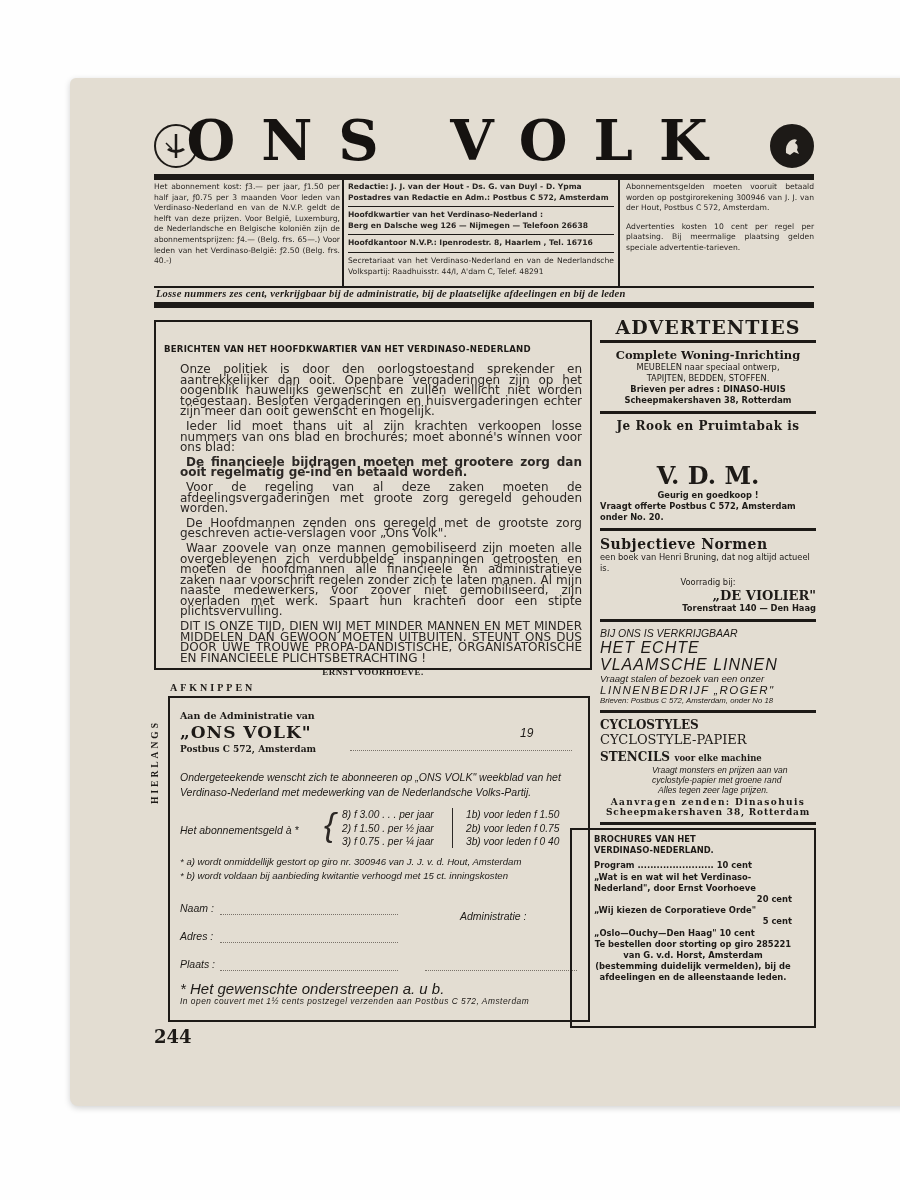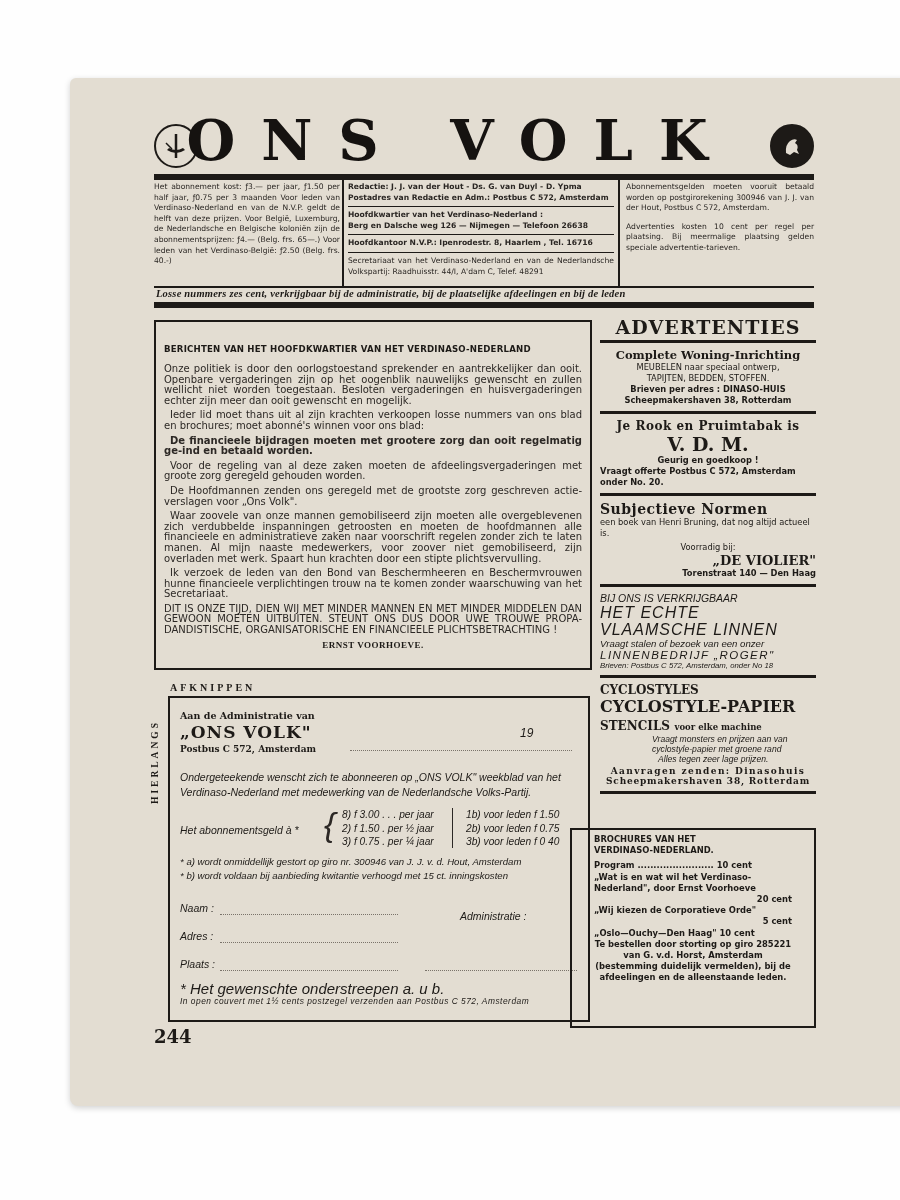--- a/index.html
+++ b/index.html
@@ -10,21 +10,21 @@
   .emblem{width:40px;height:40px;border:2px solid #1d1a17;border-radius:50%;display:flex;align-items:center;justify-content:center;}
   .emblem svg{width:30px;height:30px;}
   .rule-thick{height:6px;background:#1d1a17;}
   .rule-thin{height:2px;background:#1d1a17;}
   .info{font-family:"DejaVu Sans",sans-serif;font-size:7.6px;line-height:10.6px;color:#2a2623;}
   .info .b{font-weight:bold;}
   .colsep{width:2px;background:#1d1a17;}
   .losse{font-family:"Liberation Serif",serif;font-weight:bold;font-size:10.5px;letter-spacing:0.2px;white-space:nowrap;font-style:italic;}
   .box{border:2px solid #1d1a17;}
   .art h2{margin:0;font-family:"DejaVu Sans",sans-serif;font-weight:bold;font-size:8.6px;letter-spacing:0.2px;}
-  .art p{margin:0 0 4px 0;font-family:"DejaVu Sans",sans-serif;font-size:10px;line-height:10.6px;text-indent:6px;text-align:justify;color:#2c2825;}
+  .art p{margin:0 0 4px 16px;font-family:"DejaVu Sans",sans-serif;font-size:12px;line-height:10.6px;text-indent:6px;text-align:justify;color:#2c2825;}
   .art p.bold{font-weight:bold;}
   .art p.caps{text-indent:0;text-transform:none;}
   .sig{text-align:center;font-weight:bold;font-family:"Liberation Serif",serif;font-size:9px;letter-spacing:0.5px;}
   .ad-title{font-family:"DejaVu Serif",serif;font-weight:900;font-size:19px;letter-spacing:1px;}
   .ad-h{font-family:"DejaVu Serif",serif;font-weight:bold;text-align:center;}
   .ad-t{font-family:"DejaVu Sans",sans-serif;font-size:8.3px;line-height:11px;text-align:center;}
   .ad-tb{font-family:"DejaVu Sans",sans-serif;font-weight:bold;font-size:8.3px;line-height:11px;text-align:center;}
   .ad-rule{height:3px;background:#1d1a17;margin:5px 0;}
   .serif-it{font-family:Liberation Sans, sans-serif;font-style:italic;}
   .dots{border-bottom:1px dotted #7a736a;display:inline-block;}
@@ -77,21 +77,20 @@
 
   <div class="abs box art" style="left:84px;top:242px;width:434px;height:346px;padding:0;">
     <div style="padding:22px 8px 0 8px;">
       <h2 style="margin-bottom:10px;">BERICHTEN VAN HET HOOFDKWARTIER VAN HET VERDINASO-NEDERLAND</h2>
       <p style="text-indent:0;">Onze politiek is door den oorlogstoestand sprekender en aantrekkelijker dan ooit. Openbare vergaderingen zijn op het oogenblik nauwelijks gewenscht en zullen wellicht niet worden toegestaan. Besloten vergaderingen en huisvergaderingen echter zijn meer dan ooit gewenscht en mogelijk.</p>
       <p>Ieder lid moet thans uit al zijn krachten verkoopen losse nummers van ons blad en brochures; moet abonné's winnen voor ons blad:</p>
       <p class="bold">De financieele bijdragen moeten met grootere zorg dan ooit regelmatig ge-ind en betaald worden.</p>
       <p>Voor de regeling van al deze zaken moeten de afdeelingsvergaderingen met groote zorg geregeld gehouden worden.</p>
       <p>De Hoofdmannen zenden ons geregeld met de grootste zorg geschreven actie-verslagen voor „Ons Volk".</p>
       <p>Waar zoovele van onze mannen gemobiliseerd zijn moeten alle overgeblevenen zich verdubbelde inspanningen getroosten en moeten de hoofdmannen alle financieele en administratieve zaken naar voorschrift regelen zonder zich te laten manen. Al mijn naaste medewerkers, voor zoover niet gemobiliseerd, zijn overladen met werk. Spaart hun krachten door een stipte plichtsvervulling.</p>
-      <p>Ik verzoek de leden van den Bond van Beschermheeren en Beschermvrouwen hunne financieele verplichtingen trouw na te komen zonder waarschuwing van het Secretariaat.</p>
       <p class="caps">DIT IS ONZE TIJD, DIEN WIJ MET MINDER MANNEN EN MET MINDER MIDDELEN DAN GEWOON MOETEN UITBUITEN. STEUNT ONS DUS DOOR UWE TROUWE PROPA-DANDISTISCHE, ORGANISATORISCHE EN FINANCIEELE PLICHTSBETRACHTING !</p>
       <div class="sig">ERNST VOORHOEVE.</div>
     </div>
   </div>
 
   <div class="abs" style="left:100px;top:604px;font-family:'Liberation Serif',serif;font-weight:bold;font-size:10px;letter-spacing:3px;">AFKNIPPEN</div>
   <div class="abs vert" style="left:80px;top:726px;">HIERLANGS</div>
   <div class="abs box form" style="left:98px;top:618px;width:418px;height:322px;">
     <div class="abs" style="left:10px;top:12px;font-family:'DejaVu Serif',serif;font-weight:bold;font-size:9.5px;">Aan de Administratie van</div>
     <div class="abs" style="left:10px;top:24px;font-family:'DejaVu Serif',serif;font-weight:900;font-size:17px;letter-spacing:1px;">„ONS VOLK"</div>
@@ -138,21 +137,21 @@
       <div class="ad-h" style="font-size:11.5px;">Complete Woning-Inrichting</div>
       <div class="ad-t">MEUBELEN naar speciaal ontwerp,</div>
       <div class="ad-t">TAPIJTEN, BEDDEN, STOFFEN.</div>
       <div class="ad-tb">Brieven per adres : DINASO-HUIS</div>
       <div class="ad-tb">Scheepmakershaven 38, Rotterdam</div>
     </div>
     <div class="ad-rule"></div>
 
     <div>
       <div class="ad-h" style="font-size:12px;letter-spacing:0.5px;">Je Rook en Pruimtabak is</div>
-      <div class="ad-h" style="font-size:19px;font-weight:900;">V. D. M.</div>
+      <div class="ad-h" style="font-size:24px;font-weight:900;margin-top:28px;">V. D. M.</div>
       <div class="ad-tb">Geurig en goedkoop !</div>
       <div class="ad-tb" style="text-align:left;">Vraagt offerte Postbus C 572, Amsterdam</div>
       <div class="ad-tb" style="text-align:left;">onder No. 20.</div>
     </div>
     <div class="ad-rule"></div>
 
     <div>
       <div class="ad-h" style="font-size:14px;font-weight:900;text-align:left;letter-spacing:0.5px;">Subjectieve Normen</div>
       <div class="ad-t" style="text-align:left;">een boek van Henri Bruning, dat nog altijd actueel is.</div>
       <div class="ad-t" style="text-align:center;margin-top:3px;">Voorradig bij:</div>
@@ -166,21 +165,21 @@
       <div class="serif-it" style="font-size:16px;letter-spacing:1px;line-height:17px;">HET ECHTE</div>
       <div class="serif-it" style="font-size:16px;letter-spacing:1px;line-height:17px;">VLAAMSCHE LINNEN</div>
       <div class="serif-it" style="font-size:9.6px;">Vraagt stalen of bezoek van een onzer</div>
       <div class="serif-it" style="font-size:11.5px;letter-spacing:1.5px;">LINNENBEDRIJF „ROGER"</div>
       <div class="serif-it" style="font-size:7.8px;">Brieven: Postbus C 572, Amsterdam, onder No 18</div>
     </div>
     <div class="ad-rule"></div>
 
     <div>
       <div class="ad-h" style="font-size:12px;font-weight:900;text-align:left;">CYCLOSTYLES</div>
-      <div class="ad-h" style="font-size:16px;font-weight:700;text-align:left;">CYCLOSTYLE-PAPIER</div>
+      <div class="ad-h" style="font-size:13px;font-weight:400;text-align:left;">CYCLOSTYLE-PAPIER</div>
       <div style="text-align:left;">
         <span class="ad-h" style="font-size:12px;font-weight:900;">STENCILS</span>
         <span class="ad-h" style="font-size:8.5px;">voor elke machine</span>
       </div>
       <div class="serif-it" style="font-size:8.6px;line-height:10px;padding-left:52px;">Vraagt monsters en prijzen aan van cyclostyle-papier met groene rand</div>
       <div class="serif-it" style="font-size:8.6px;line-height:10px;padding-left:58px;">Alles tegen zeer lage prijzen.</div>
       <div class="ad-h" style="font-size:9px;letter-spacing:1.4px;margin-top:2px;">Aanvragen zenden: Dinasohuis</div>
       <div class="ad-h" style="font-size:9px;letter-spacing:0.8px;">Scheepmakershaven 38, Rotterdam</div>
     </div>
     <div class="ad-rule"></div>

